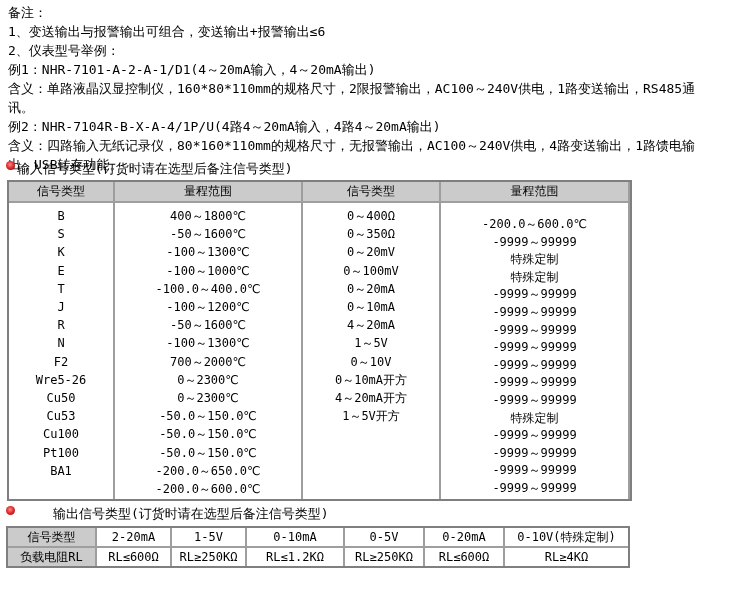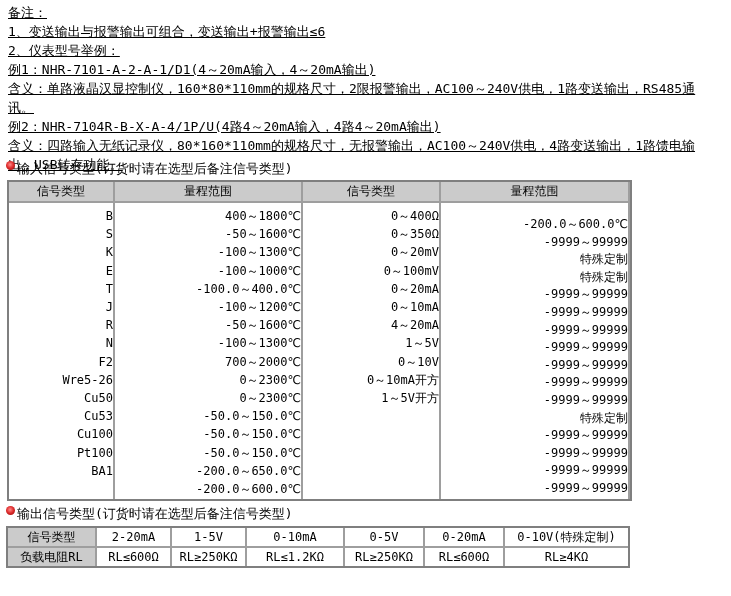--- a/index.html
+++ b/index.html
@@ -1,36 +1,36 @@
 <!DOCTYPE html>
 <html><head>
 <meta charset="utf-8">
 <style>
   * { margin:0; padding:0; box-sizing:border-box; }
   html,body { width:731px; height:596px; background:#ffffff; overflow:hidden; }
   body { position:relative; font-family:"DejaVu Sans Mono","DejaVu Sans",sans-serif; color:#000; }
 
   
   .notes { position:absolute; left:8px; top:3px; width:720px;
-           font-size:13px; line-height:19px; white-space:pre;text-decoration:underline; }
+           font-size:13px; line-height:19px; white-space:pre; }
   .notes .note-line { height:19px; }
 
   
   .section-title { position:absolute; left:6px; font-size:13px; line-height:16px;
                    display:flex; }
   .section-title .bullet { display:inline-block; width:9px; height:9px; border-radius:50%;
        background:radial-gradient(circle at 45% 40%, #ff8a8a 0%, #e03030 45%, #8e0000 100%);
        margin-right:2px; flex:0 0 auto; }
   #input-title  { top:161px; }
-  #output-title { top:506px; }
+  #output-title { top:506px;gap:36px; }
 
   
   .grid-table { position:absolute; display:grid; background:#9e9e9e;
                 border:2px solid #7f7f7f; gap:2px; font-size:12px; }
-  .grid-table .cell { background:#ffffff; text-align:right; }
+  .grid-table .cell { background:#ffffff; text-align:center; }
   .grid-table .th   { background:#cbcbcb; display:flex; align-items:center; justify-content:center; }
 
   
   #table1 { left:7px; top:180px; width:625px;
             grid-template-columns:104px 186px 136px 187px;
             grid-template-rows:19px 296px; }
   #table1 .col-stack { line-height:18.2px; padding-top:4px; }
   #table1 .col-stack.offset { line-height:17.6px; padding-top:13px; }
 
   
@@ -92,20 +92,21 @@
       <div>0～400Ω</div>
       <div>0～350Ω</div>
       <div>0～20mV</div>
       <div>0～100mV</div>
       <div>0～20mA</div>
       <div>0～10mA</div>
       <div>4～20mA</div>
       <div>1～5V</div>
       <div>0～10V</div>
       <div>0～10mA开方</div>
+      <div>4～20mA开方</div>
       <div>1～5V开方</div>
     </div>
   <div class="cell col-stack offset">
       <div>-200.0～600.0℃</div>
       <div>-9999～99999</div>
       <div>特殊定制</div>
       <div>特殊定制</div>
       <div>-9999～99999</div>
       <div>-9999～99999</div>
       <div>-9999～99999</div>

